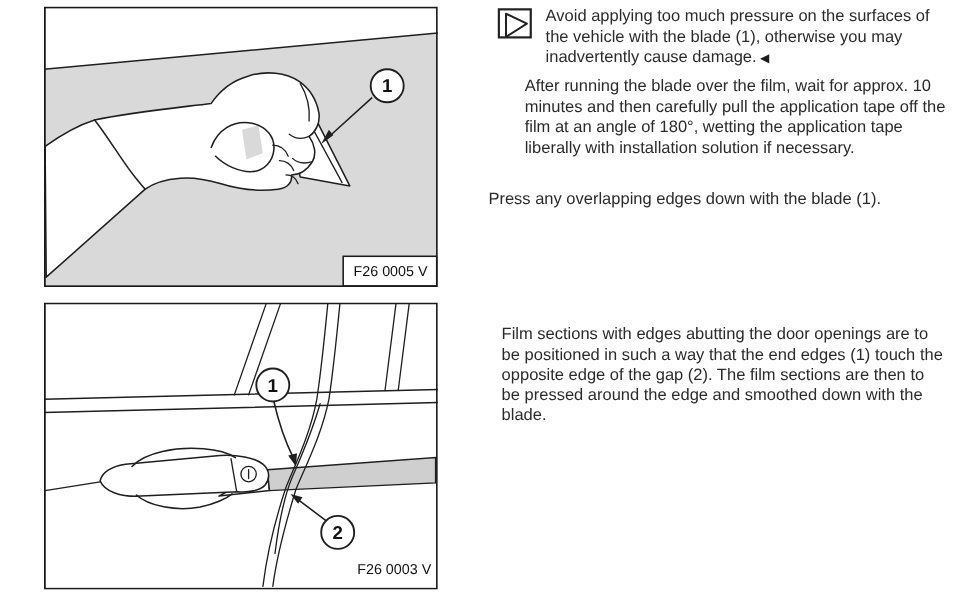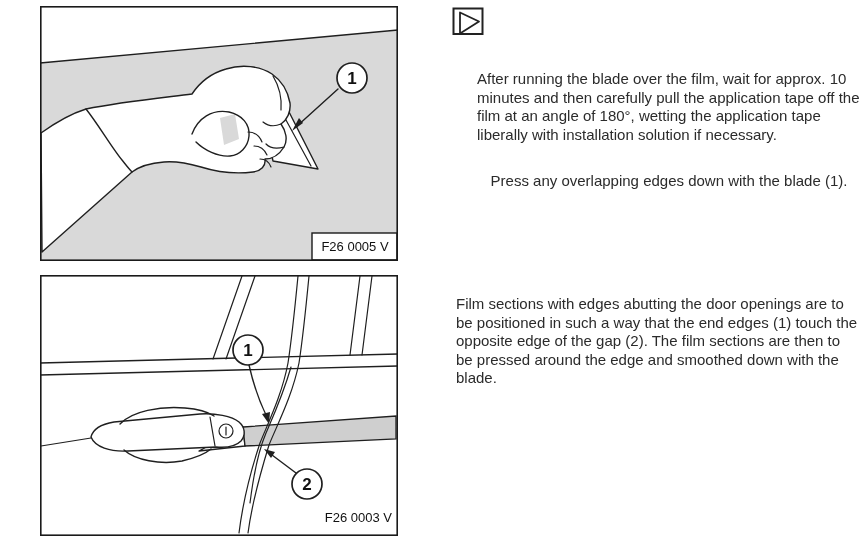--- a/index.html
+++ b/index.html
@@ -28,21 +28,21 @@
     left: 452px; top: 6px;
     width: 414px;
     display: flex;
     align-items: flex-start;
     gap: 11px;
   }
   .note-row svg { flex: none; margin-top: 1px; }
   .note-text { width: 368px; }
   .end-marker { font-size: 11px; margin-left: 3px; color: #1c1c1c; }
   .p-after { position: absolute; left: 456px; top: 70px;  width: 398px; margin-left: 21px; }
-  .p-press { position: absolute; left: 470px; top: 172px; width: 398px; text-align: center; }
+  .p-press { position: absolute; left: 444px; top: 172px; width: 398px; }
   .p-film  { position: absolute; left: 456px; top: 295px; width: 402px; }
 
   .fig-line { fill: none; stroke: #1f1f1f; stroke-width: 1.4; stroke-linecap: round; stroke-linejoin: round; }
   .fig-fill-white { fill: #ffffff; stroke: #1f1f1f; stroke-width: 1.4; stroke-linejoin: round; }
   .fig-thin { fill: none; stroke: #1f1f1f; stroke-width: 1.2; stroke-linecap: round; }
   .callout-circle { fill: #ffffff; stroke: #1f1f1f; stroke-width: 1.7; }
   .callout-num { font-family: "Liberation Sans", sans-serif; font-size: 17px; font-weight: 700; fill: #111111; }
   .caption-text { font-family: "Liberation Sans", sans-serif; font-size: 13px; fill: #111111; }
   .frame-border { fill: none; stroke: #1a1a1a; stroke-width: 1.6; }
   .arrowhead { fill: #1f1f1f; stroke: none; }
@@ -140,17 +140,18 @@
 
     <rect x="0.8" y="0.8" width="356.4" height="259.4" class="frame-border"></rect>
   </svg>
 </div>
 
 <div class="note-row">
   <svg width="33" height="30" viewBox="0 0 33 30">
     <rect x="1.5" y="1.5" width="29" height="25.5" fill="#ffffff" stroke="#222222" stroke-width="2"></rect>
     <polygon points="8,5.5 27,14.5 8,26.5" fill="#ffffff" stroke="#222222" stroke-width="1.8" stroke-linejoin="round"></polygon>
   </svg>
+  <p class="body-text note-text"><span>Avoid applying too much pressure on the surfaces of the vehicle with the blade (1), otherwise you may inadvertently cause damage.</span><span class="end-marker">◀</span></p>
 </div>
 
 <p class="body-text p-after">After running the blade over the film, wait for approx. 10 minutes and then carefully pull the application tape off the film at an angle of 180°, wetting the application tape liberally with installation solution if necessary.</p>
 <p class="body-text p-press">Press any overlapping edges down with the blade (1).</p>
 <p class="body-text p-film">Film sections with edges abutting the door openings are to be positioned in such a way that the end edges (1) touch the opposite edge of the gap (2). The film sections are then to be pressed around the edge and smoothed down with the blade.</p>
 
 </body></html>

